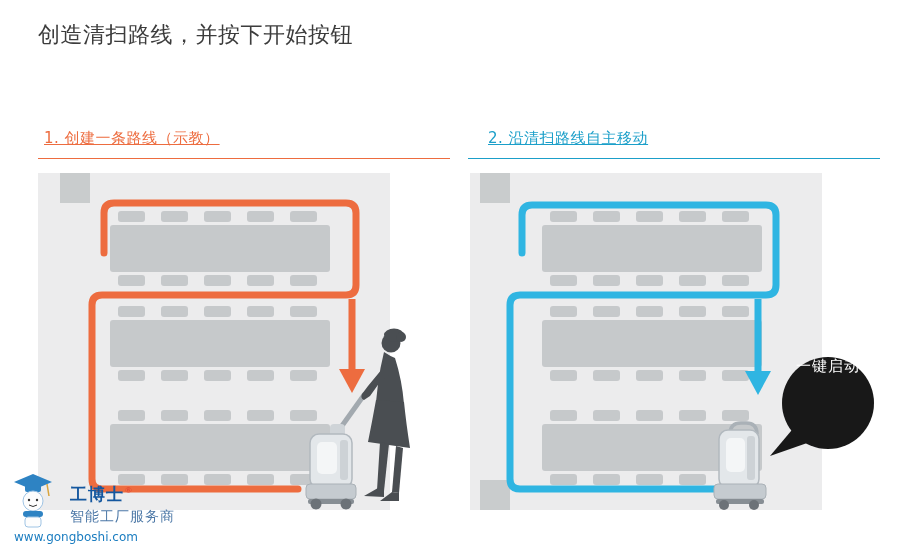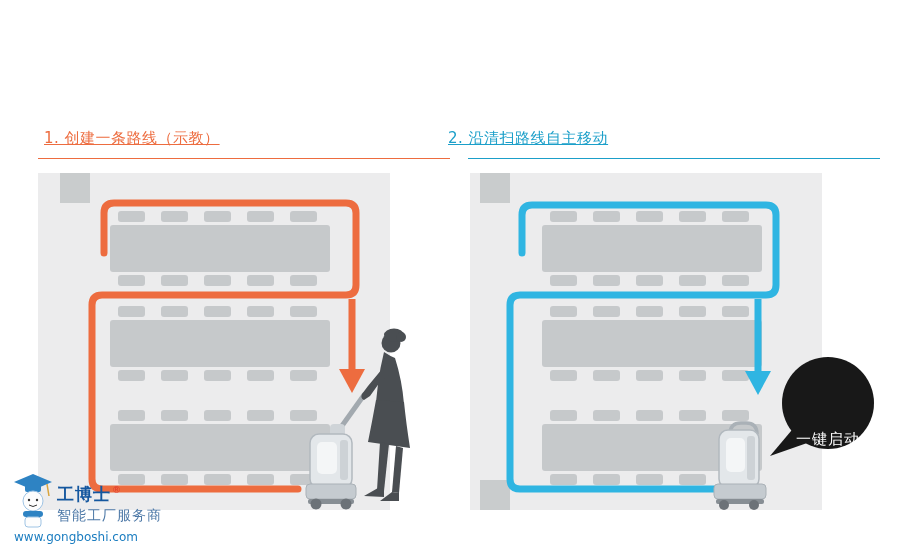--- a/index.html
+++ b/index.html
@@ -4,51 +4,52 @@
 <style>
   html,body{margin:0;padding:0;}
   .page{position:relative;width:900px;height:552px;background:#ffffff;overflow:hidden;
         font-family:"DejaVu Sans","Liberation Sans",sans-serif;color:#3c3c3c;}
 
   .title-block{position:absolute;left:38px;top:16px;font-size:22px;line-height:37px;
                color:#3c3c3c;letter-spacing:0.5px;}
 
   .section-label{position:absolute;top:129px;font-size:15px;letter-spacing:0.5px;text-decoration:underline;}
   .section-label.s1{left:44px;}
-  .section-label.s2{left:448px;}
+  .section-label.s2{left:488px;}
   .section-underline{position:absolute;top:158px;height:1px;width:412px;}
   .section-underline.u1{left:38px;}
   .section-underline.u2{left:468px;}
 
   .floor-plan{position:absolute;top:173px;width:352px;height:337px;background:#ececed;}
   .floor-plan.p1{left:38px;}
   .floor-plan.p2{left:470px;}
   .floor-plan svg{display:block;}
 
   .overlay{position:absolute;}
 
   .bubble{position:absolute;left:782px;top:357px;width:92px;height:92px;border-radius:50%;
-          background:#181818;display:flex;align-items:flex-end;justify-content:center;
+          background:#181818;display:flex;align-items:flex-start;justify-content:center;
           color:#ffffff;font-size:15px;letter-spacing:1px;z-index:5;}
   .bubble-tail{position:absolute;left:762px;top:412px;z-index:4;}
 
   .logo{position:absolute;left:14px;top:474px;z-index:6;}
   .logo-row{display:flex;align-items:flex-start;}
-  .logo-text{margin-left:5px;padding-top:6px;}
+  .logo-text{margin-left:18px;padding-top:6px;font-family:Liberation Serif, serif;}
   .brand-line{font-size:17px;font-weight:bold;color:#14579f;letter-spacing:1px;line-height:20px;}
   .brand-reg{font-size:9px;color:#e03a2f;vertical-align:super;margin-left:1px;font-weight:normal;}
   .brand-tagline{font-size:14px;color:#4f7aa8;margin-top:3px;letter-spacing:1px;}
   .brand-url{font-size:12px;color:#1b7dc0;margin-top:2px;}
 </style>
 </head>
 <body>
 
 <div class="page">
 
   <div class="title-block">
+    <div>创造清扫路线，并按下开始按钮</div>
   </div>
 
   <div class="section-label s1" style="color: rgb(237, 108, 63);">1. 创建一条路线（示教）</div>
   <div class="section-underline u1" style="background: rgb(237, 108, 63);"></div>
   <div class="section-label s2" style="color: rgb(27, 159, 201);">2. 沿清扫路线自主移动</div>
   <div class="section-underline u2" style="background: rgb(27, 159, 201);"></div>
 
   <div class="floor-plan p1">
     <svg id="plan1" width="352" height="337" viewBox="0 0 352 337">
         <rect x="22" y="0" width="30" height="30" fill="#c9cccd"></rect>

